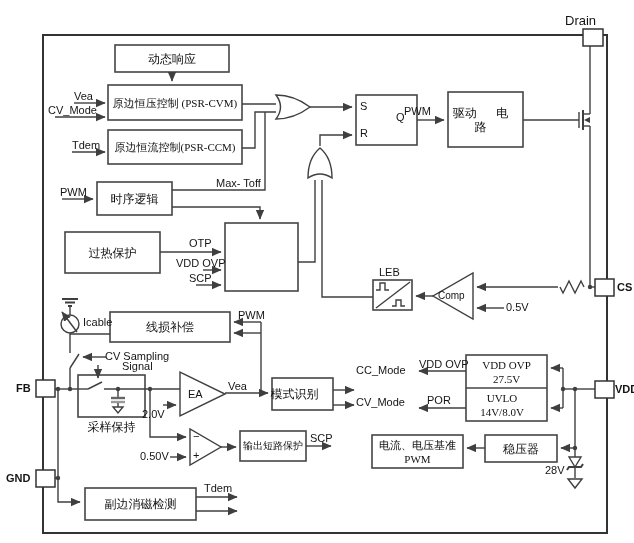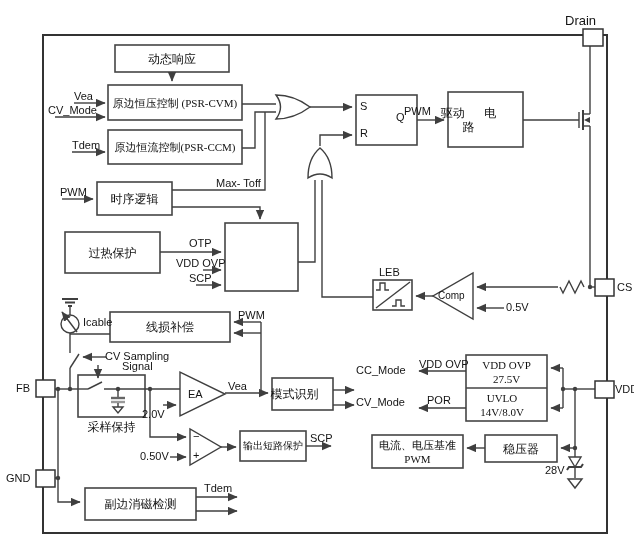--- a/index.html
+++ b/index.html
@@ -6,21 +6,21 @@
   .stage{position:relative;width:634px;height:543px;background:#fff;
          font-family:"Liberation Sans","DejaVu Sans",sans-serif;color:#1a1a1a;overflow:hidden;}
   .stage svg{position:absolute;left:0;top:0;}
   .title{position:absolute;left:8px;top:6px;font-size:15px;font-weight:bold;color:#17365d;letter-spacing:1px;}
   .lbl{position:absolute;font-size:11px;line-height:12px;white-space:nowrap;color:#141414;}
   .bx{position:absolute;display:flex;align-items:center;justify-content:center;text-align:center;
       font-size:12px;line-height:14px;color:#111;flex-direction:column;}
   .sm{font-size:11px;font-family:Liberation Serif, serif;}
   .xs{font-size:10px;}
   .b13{font-size:13px;}
-  .bold{font-weight:normal;}
+  .bold{font-weight:bold;}
   .gap{word-spacing:16px;}
   .w{stroke:#3f3f3f;stroke-width:1.4;fill:none;}
   .w2{stroke:#3f3f3f;stroke-width:2;fill:none;}
   .bxr{fill:#fff;stroke:#454545;stroke-width:1.6;}
   .pin{fill:#fff;stroke:#333;stroke-width:1.5;}
   .dot{fill:#3f3f3f;}
 </style>
 </head>
 <body>
 
@@ -197,21 +197,21 @@
       <rect class="pin" x="36" y="380" width="19" height="17"></rect>
       <rect class="pin" x="36" y="470" width="19" height="17"></rect>
     </g>
   </svg>
 
   <div class="bx" style="left:115px;top:45px;width:114px;height:27px">动态响应</div>
   <div class="bx sm" style="left:108px;top:85px;width:134px;height:35px">原边恒压控制 (PSR-CVM)</div>
   <div class="bx sm" style="left:108px;top:130px;width:134px;height:34px">原边恒流控制(PSR-CCM)</div>
   <div class="bx" style="left:97px;top:182px;width:75px;height:33px">时序逻辑</div>
   <div class="bx" style="left:65px;top:232px;width:95px;height:41px">过热保护</div>
-  <div class="bx gap" style="left:436px;top:92px;width:65px;height:55px">驱动 电路</div>
+  <div class="bx gap" style="left:448px;top:92px;width:65px;height:55px">驱动 电路</div>
   <div class="bx" style="left:110px;top:312px;width:120px;height:30px">线损补偿</div>
   <div class="bx" style="left:78px;top:419px;width:67px;height:15px">采样保持</div>
   <div class="bx" style="left:264px;top:378px;width:61px;height:32px">模式识别</div>
   <div class="bx xs" style="left:240px;top:431px;width:66px;height:30px">输出短路保护</div>
   <div class="bx" style="left:85px;top:488px;width:111px;height:32px">副边消磁检测</div>
   <div class="bx sm" style="left:466px;top:355px;width:81px;height:33px">
     <span>VDD OVP</span>
     <span>27.5V</span>
   </div>
   <div class="bx sm" style="left:466px;top:388px;width:72px;height:33px">

